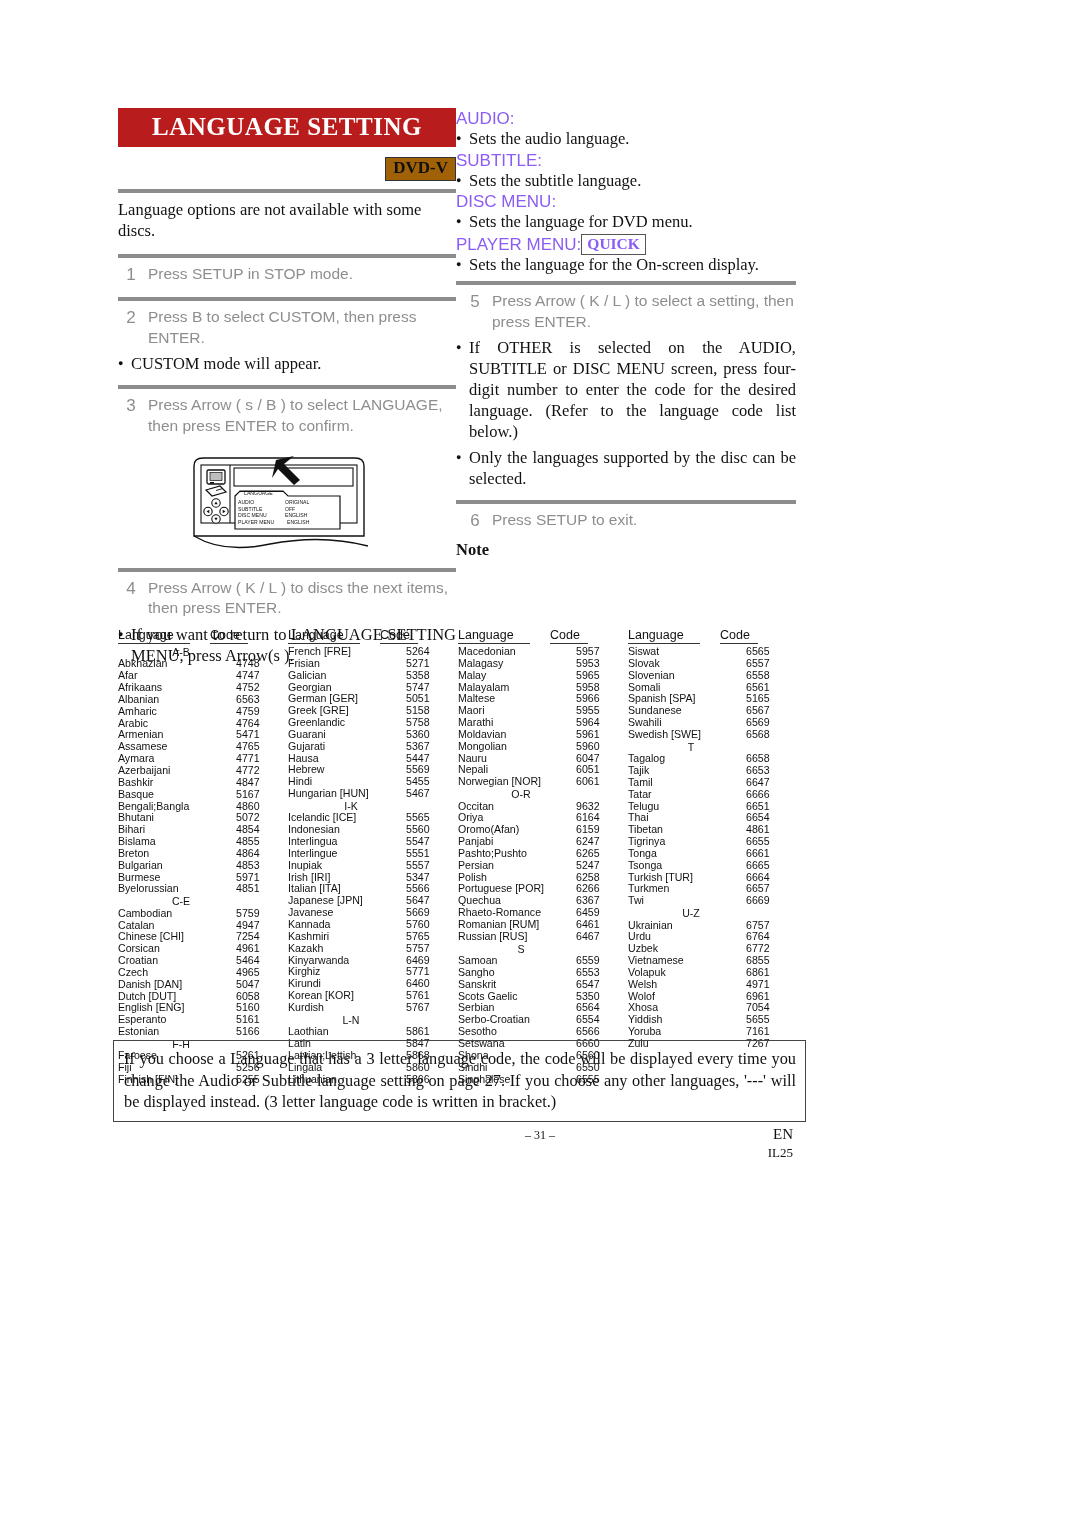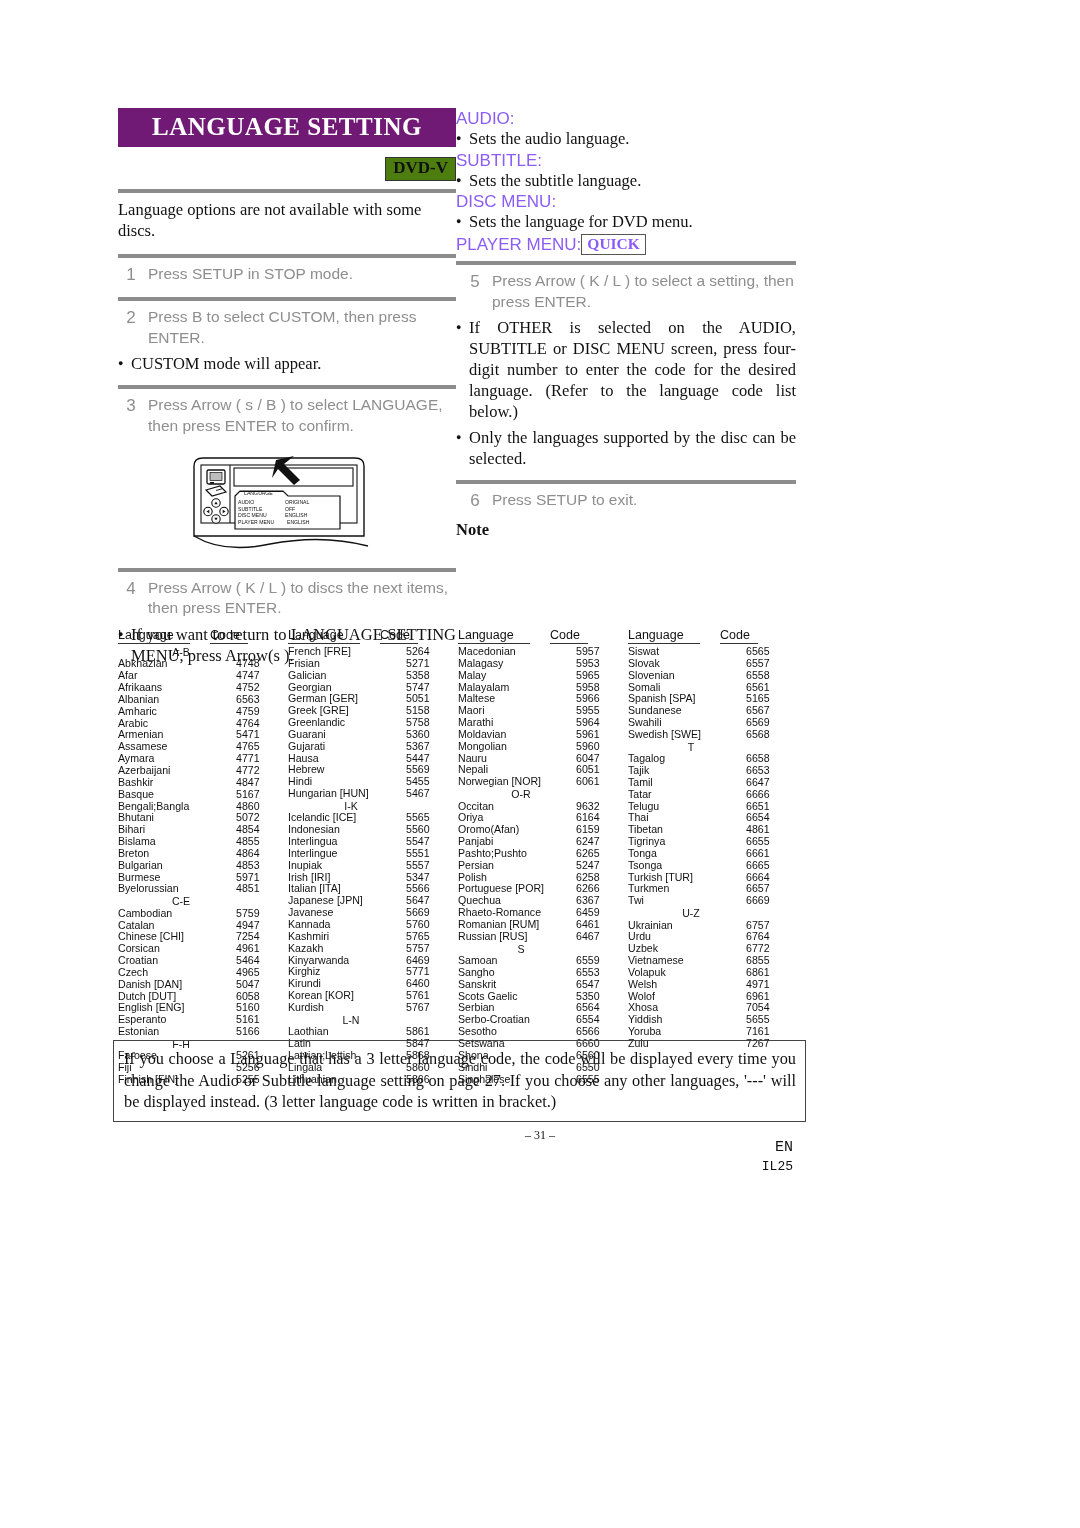--- a/index.html
+++ b/index.html
@@ -31,21 +31,21 @@
   }
   .col-right {
     position: absolute;
     left: 456px;
     top: 108px;
     width: 340px;
   }
 
   
   .title-bar {
-    background: #701a75;
+    background: #b91c1c;
     color: #ffffff;
     text-align: center;
     font-family: "Liberation Serif", serif;
     font-weight: bold;
     font-size: 25px;
     letter-spacing: 0.5px;
     padding: 6px 0 7px 0;
     line-height: 1.05;
   }
   .badge-row {
@@ -54,21 +54,21 @@
     height: 26px;
   }
   .dvd-badge {
     display: inline-block;
     border: 1.5px solid #333;
     padding: 1px 7px 2px 7px;
     font-family: "Liberation Serif", serif;
     font-weight: bold;
     font-size: 17px;
     line-height: 1.1;
-    background: #4d7c0f;
+    background: #a16207;
   }
 
   .rule-thick {
     height: 4px;
     background: #8c8c8c;
     margin: 6px 0 0 0;
   }
 
   .intro-line {
     font-family: "Liberation Serif", serif;
@@ -235,24 +235,23 @@
     width: 1080px;
     text-align: center;
     font-family: "Liberation Serif", serif;
     font-size: 12px;
   }
   .footer-right {
     position: absolute;
     right: 287px;
     top: 1124px;
     text-align: right;
-    font-family: Liberation Mono, monospace;
+    font-family: Liberation Serif, serif;
     font-size: 15px;
     line-height: 1.35;
-    margin-top: 14px;
   }
   .footer-right .small {
     font-size: 13px;
   }
 </style>
 </head>
 <body>
 
 <div class="page">
 
@@ -360,20 +359,21 @@
 
     <div class="deflabel">SUBTITLE:</div>
     <div class="defdesc">Sets the subtitle language.</div>
 
     <div class="deflabel">DISC MENU:</div>
     <div class="defdesc">Sets the language for DVD menu.</div>
 
     <div class="deflabel">
       <span>PLAYER MENU:</span><span class="quick-badge">QUICK</span>
     </div>
+    <div class="defdesc">Sets the language for the On-screen display.</div>
 
     <div class="rule-thick"></div>
 
     <div class="step right-step">
       <div class="num">5</div>
       <div class="body">Press Arrow ( K / L ) to select a setting, then press ENTER.</div>
     </div>
 
     <div class="bullet-note">If OTHER is selected on the AUDIO, SUBTITLE or DISC MENU screen, press four-digit number to enter the code for the desired language. (Refer to the language code list below.)</div>
     <div class="bullet-note">Only the languages supported by the disc can be selected.</div>

